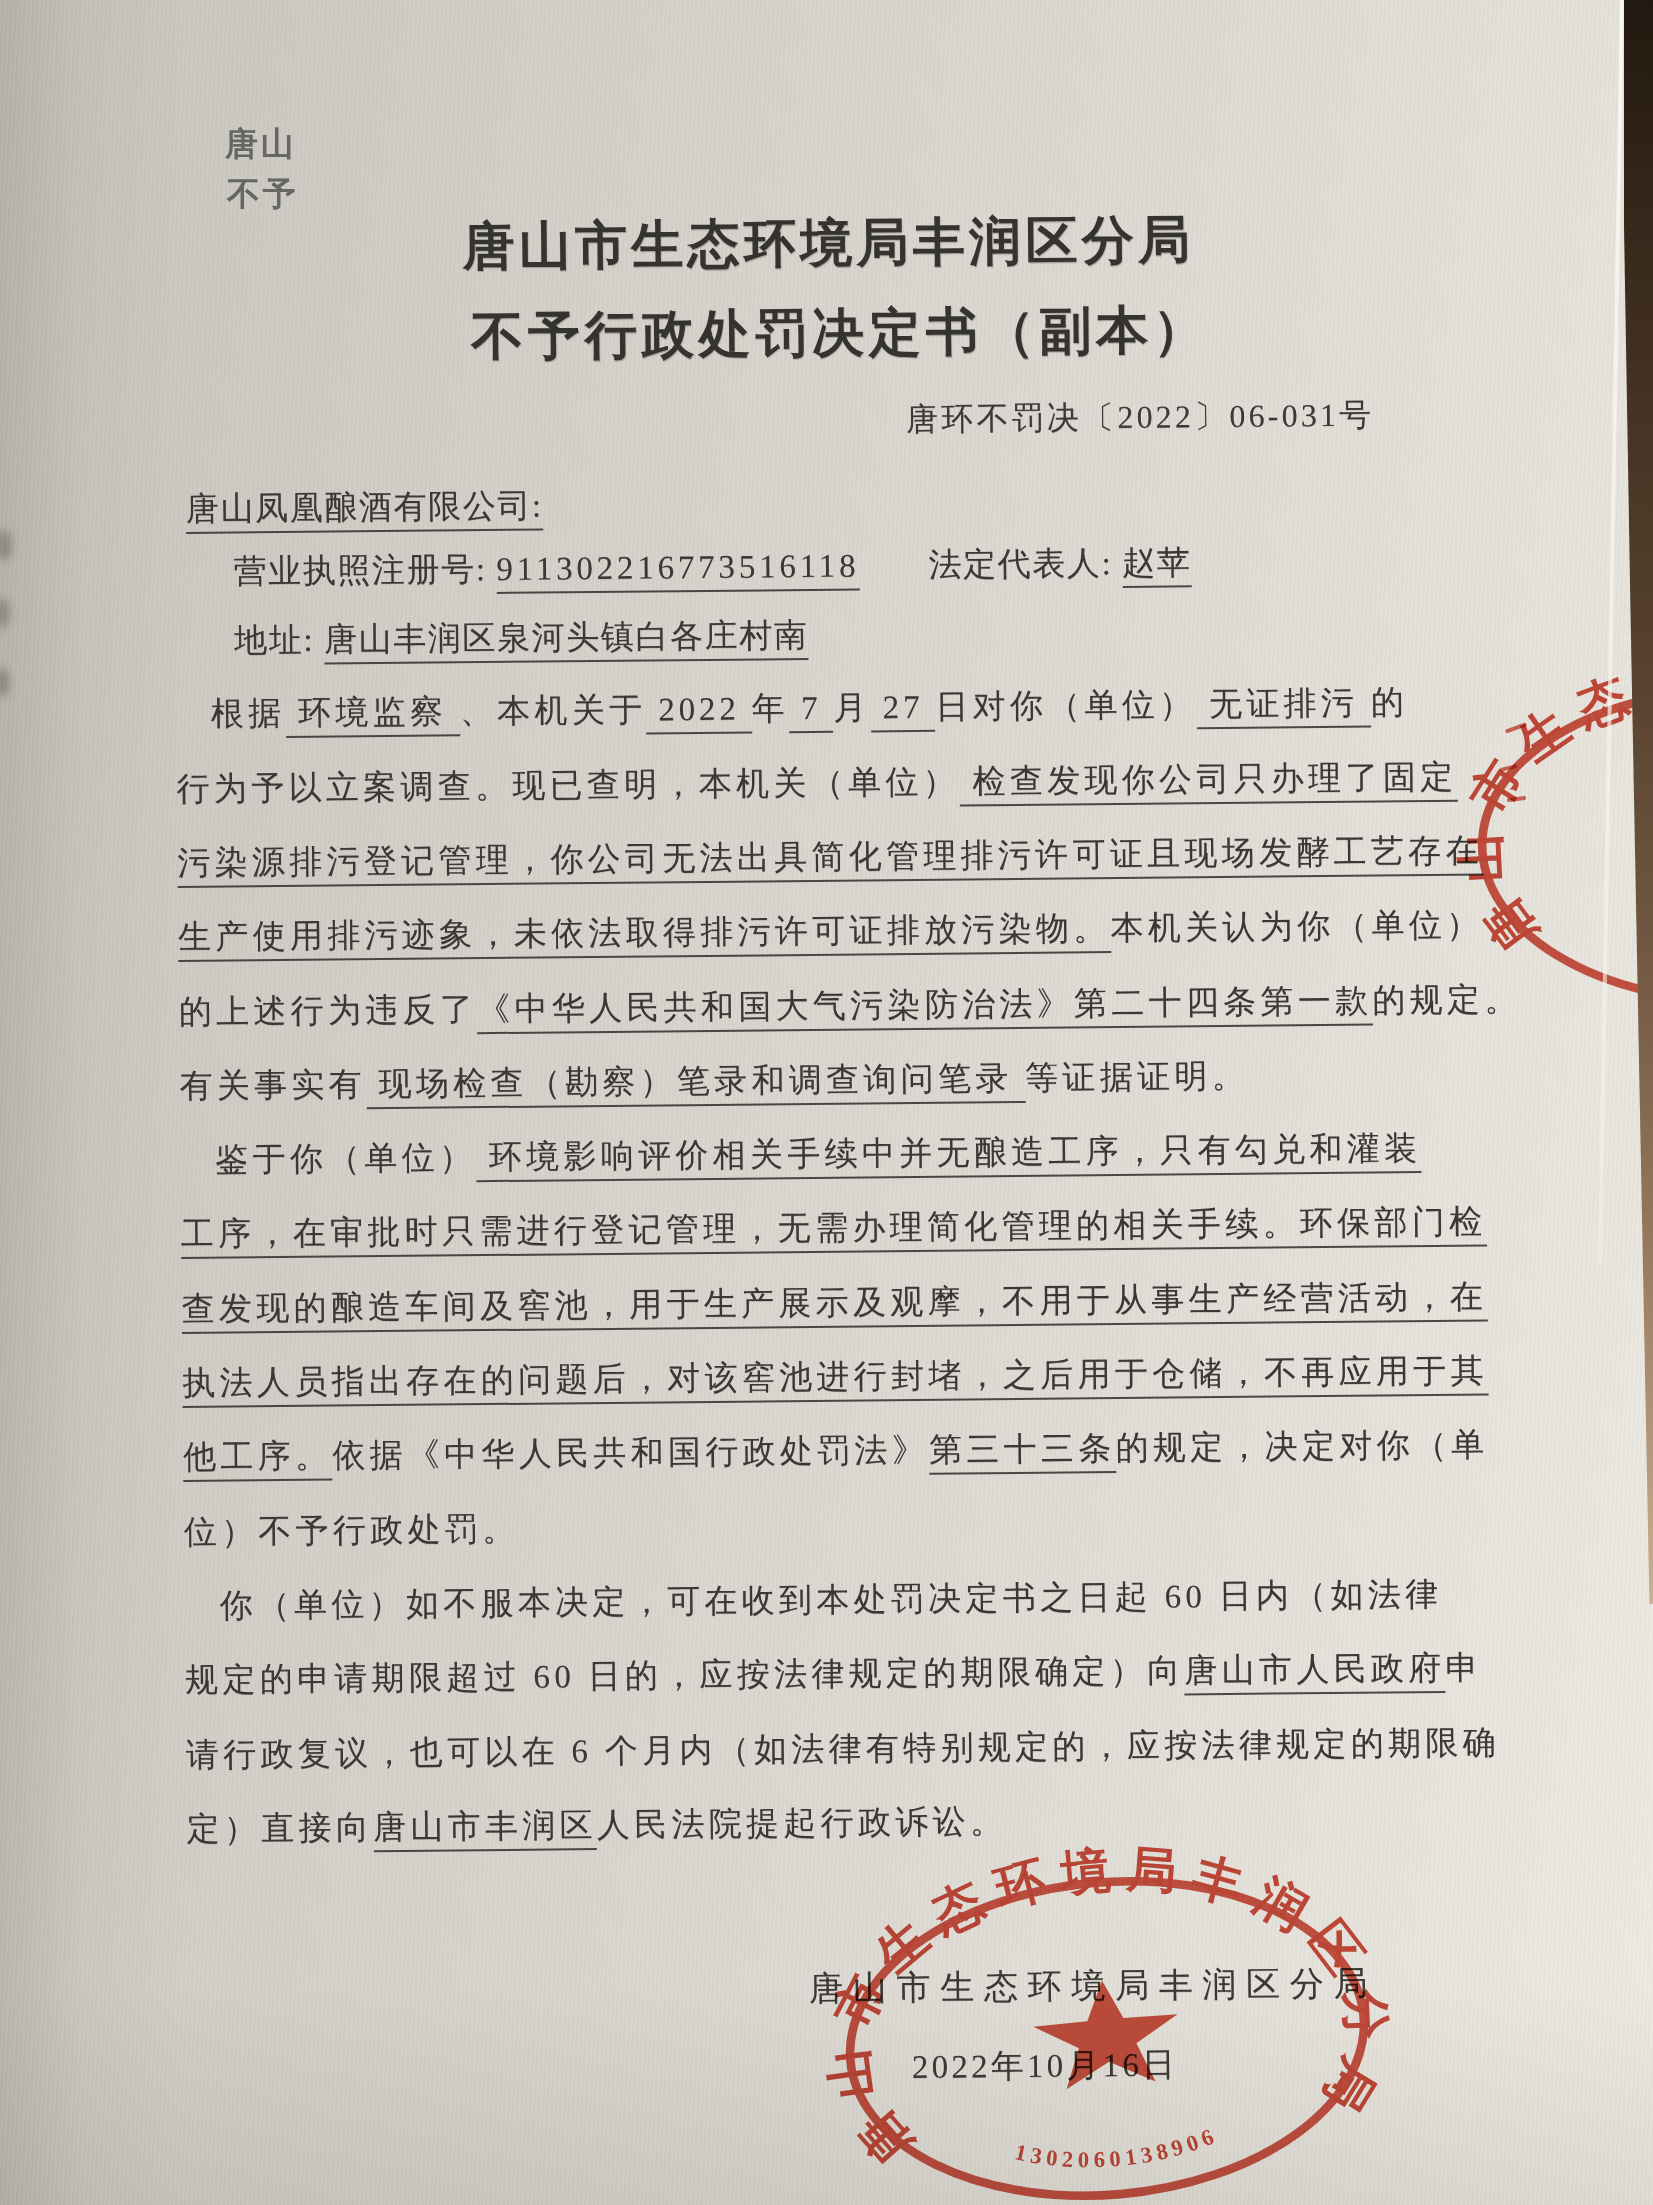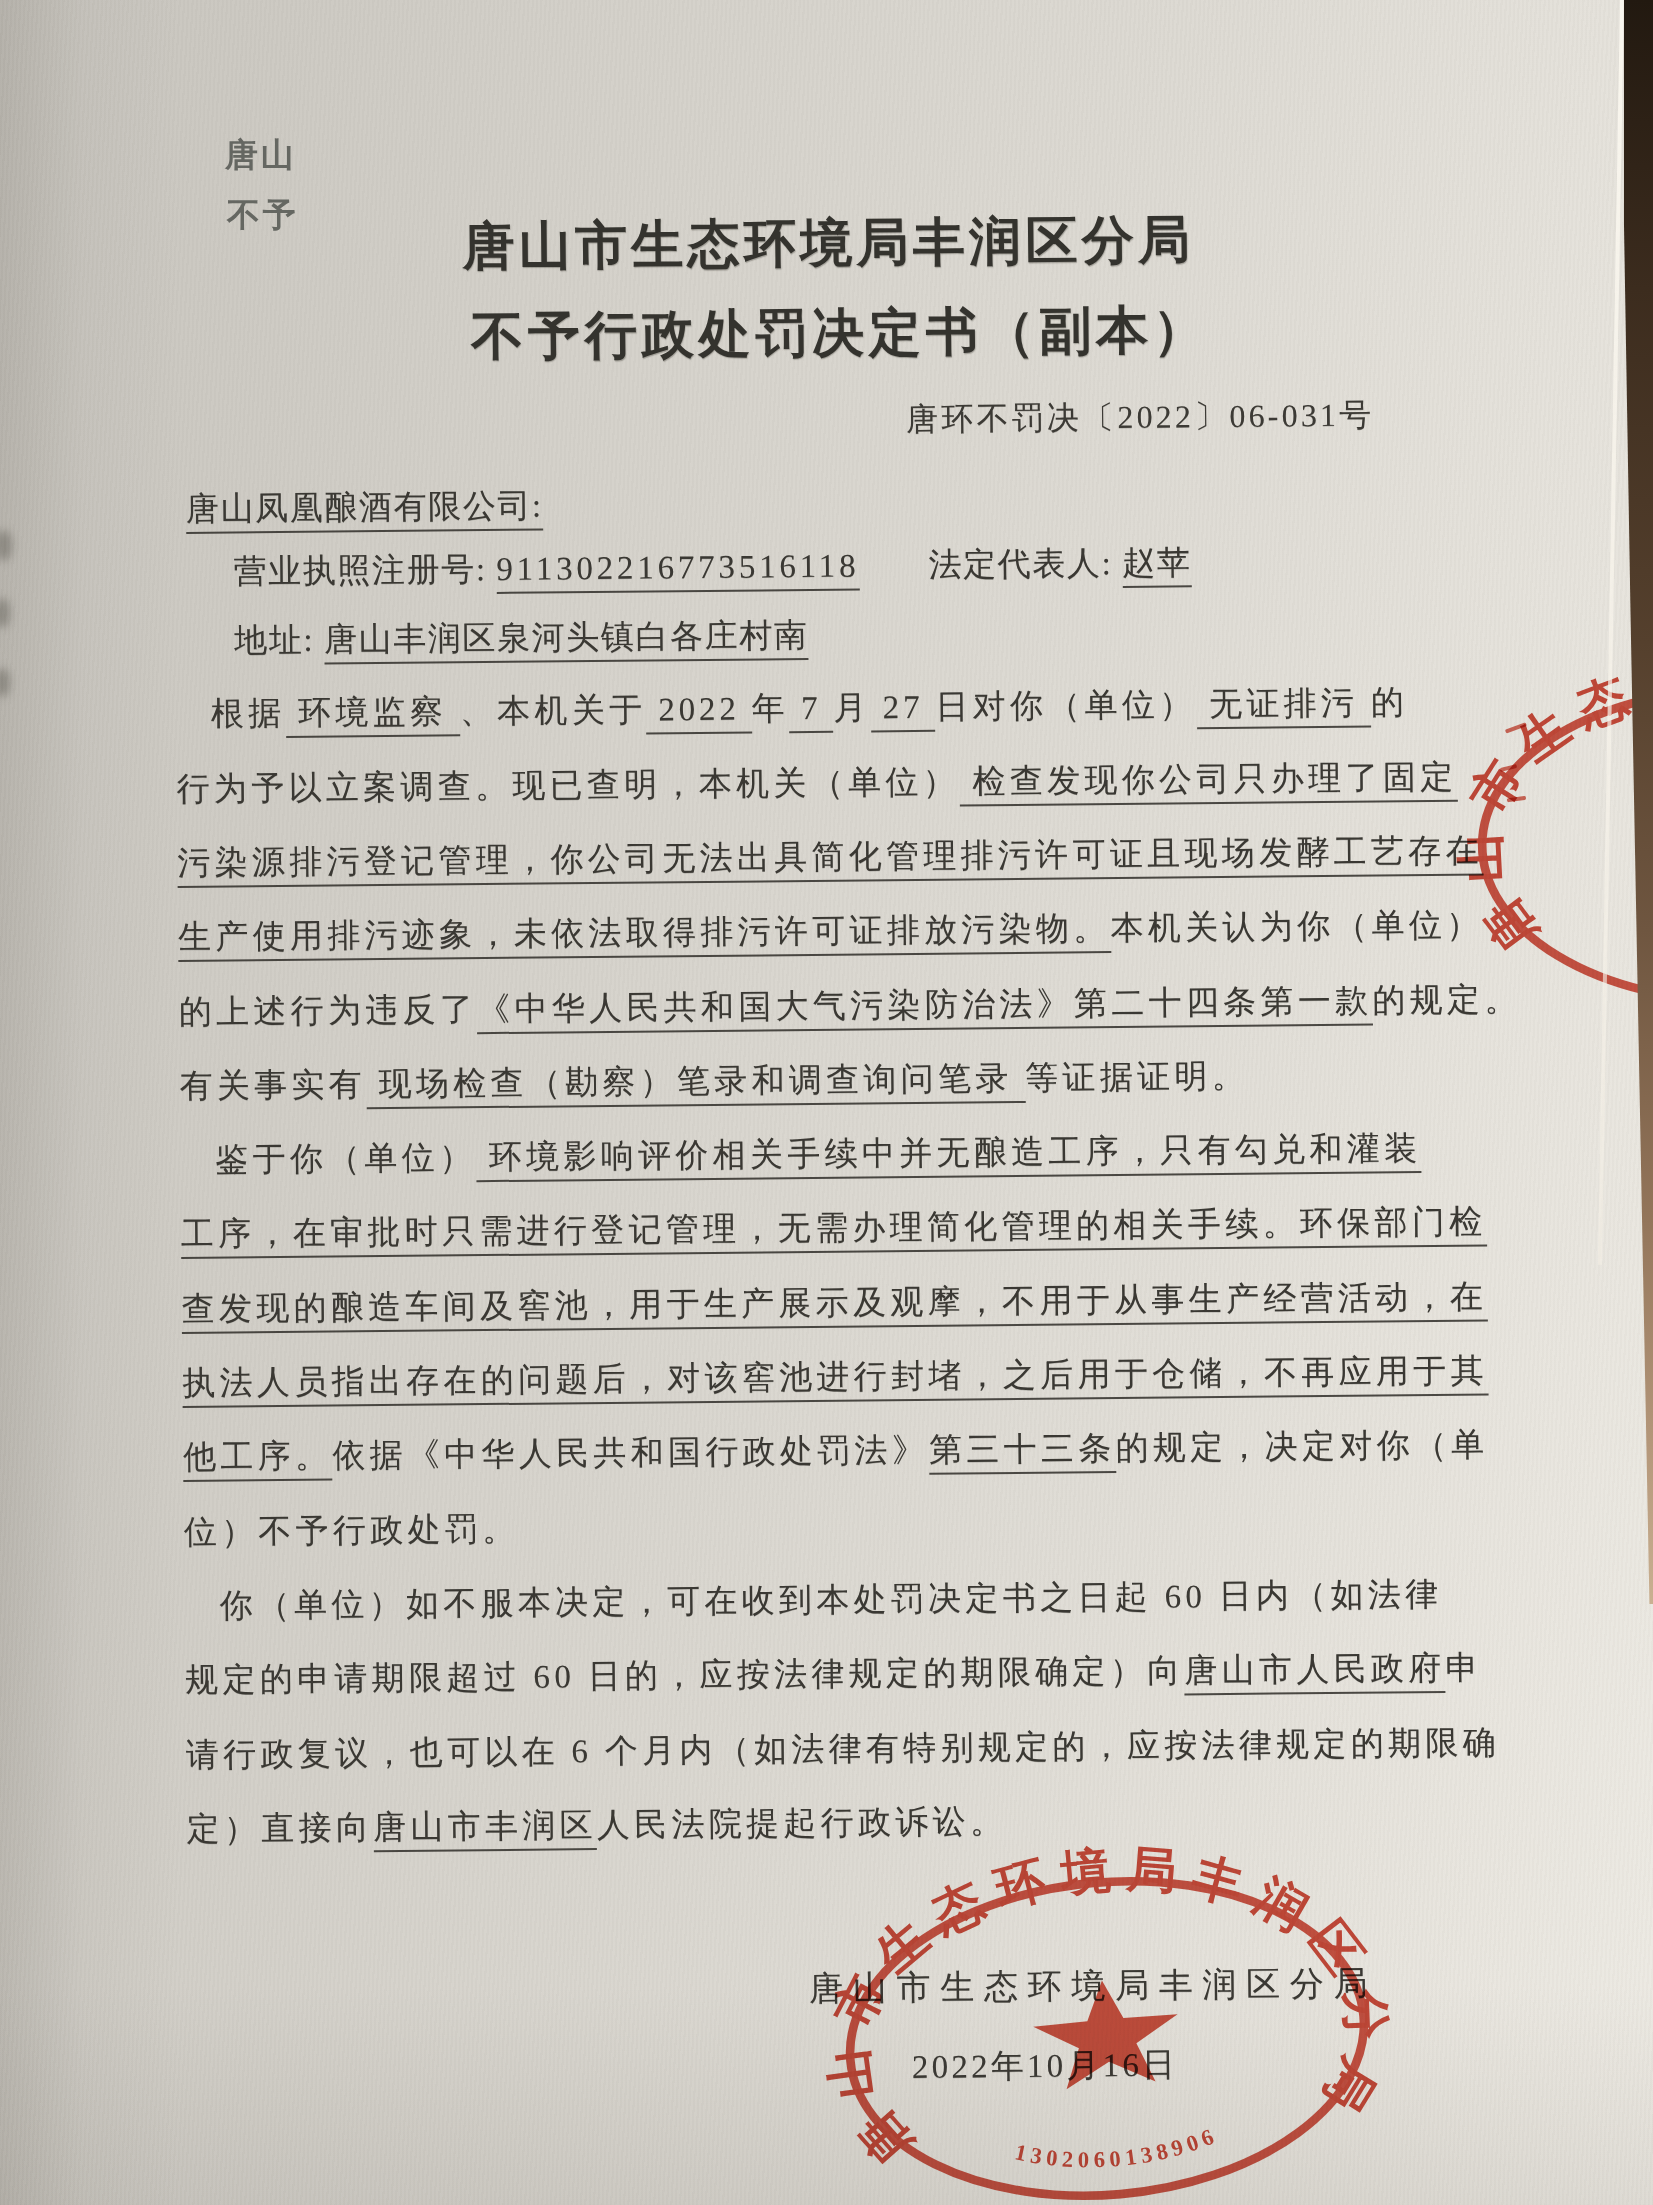--- a/index.html
+++ b/index.html
@@ -25,22 +25,22 @@
     text-shadow:0 0.5px 0.5px rgba(60,58,52,.32);}
   .line.info{letter-spacing:1.6px;}
   .num{letter-spacing:3.8px;}
   .u{border-bottom:2.2px solid rgba(52,50,45,.88);padding-bottom:5.4px;}
   .signature{position:absolute;left:801px;top:1966px;font-size:34px;letter-spacing:9.7px;color:#3a3833;white-space:nowrap;
     text-shadow:0 0.5px 0.5px rgba(60,58,52,.32);}
   .date{position:absolute;left:903px;top:2046px;font-size:33px;letter-spacing:3.2px;color:#3a3833;white-space:nowrap;
     text-shadow:0 0.5px 0.5px rgba(60,58,52,.32);}
   .ghost{position:absolute;font-size:33px;font-weight:600;color:#5d5f5a;letter-spacing:2.7px;
     filter:blur(0.6px);opacity:.92;white-space:nowrap;}
-  .ghost.g1{left:225px;top:133px;}
-  .ghost.g2{left:227px;top:193px;}
+  .ghost.g1{left:225px;top:122px;}
+  .ghost.g2{left:227px;top:172px;}
   .smudge{position:absolute;background:rgba(70,68,60,.38);filter:blur(4.3px);border-radius:50%;}
   .seal{position:absolute;mix-blend-mode:multiply;opacity:.93;}
   .seal text{font-family:"Liberation Serif","DejaVu Serif",serif;font-weight:700;}
   .red-mark{position:absolute;background:rgba(206,62,43,.75);border-radius:1.6px;mix-blend-mode:multiply;}
   .table-edge{position:absolute;right:0;top:0;width:38px;height:1604px;
     background:linear-gradient(to bottom,#221910 0%,#3c2c1e 18%,#55402d 40%,#6f5640 58%,#93755a 76%,#b4977a 90%,#c9b091 100%);
     clip-path:polygon(21% 0%,100% 0%,100% 100%,88% 100%,62% 68%,38% 38%,21% 14%);}
   .edge-light{position:absolute;right:30px;top:0;width:3.8px;height:1265px;
     background:linear-gradient(to bottom,rgba(250,247,239,.95),rgba(244,239,229,.55));
     transform:rotate(1.0deg);transform-origin:top right;filter:blur(0.5px);}

